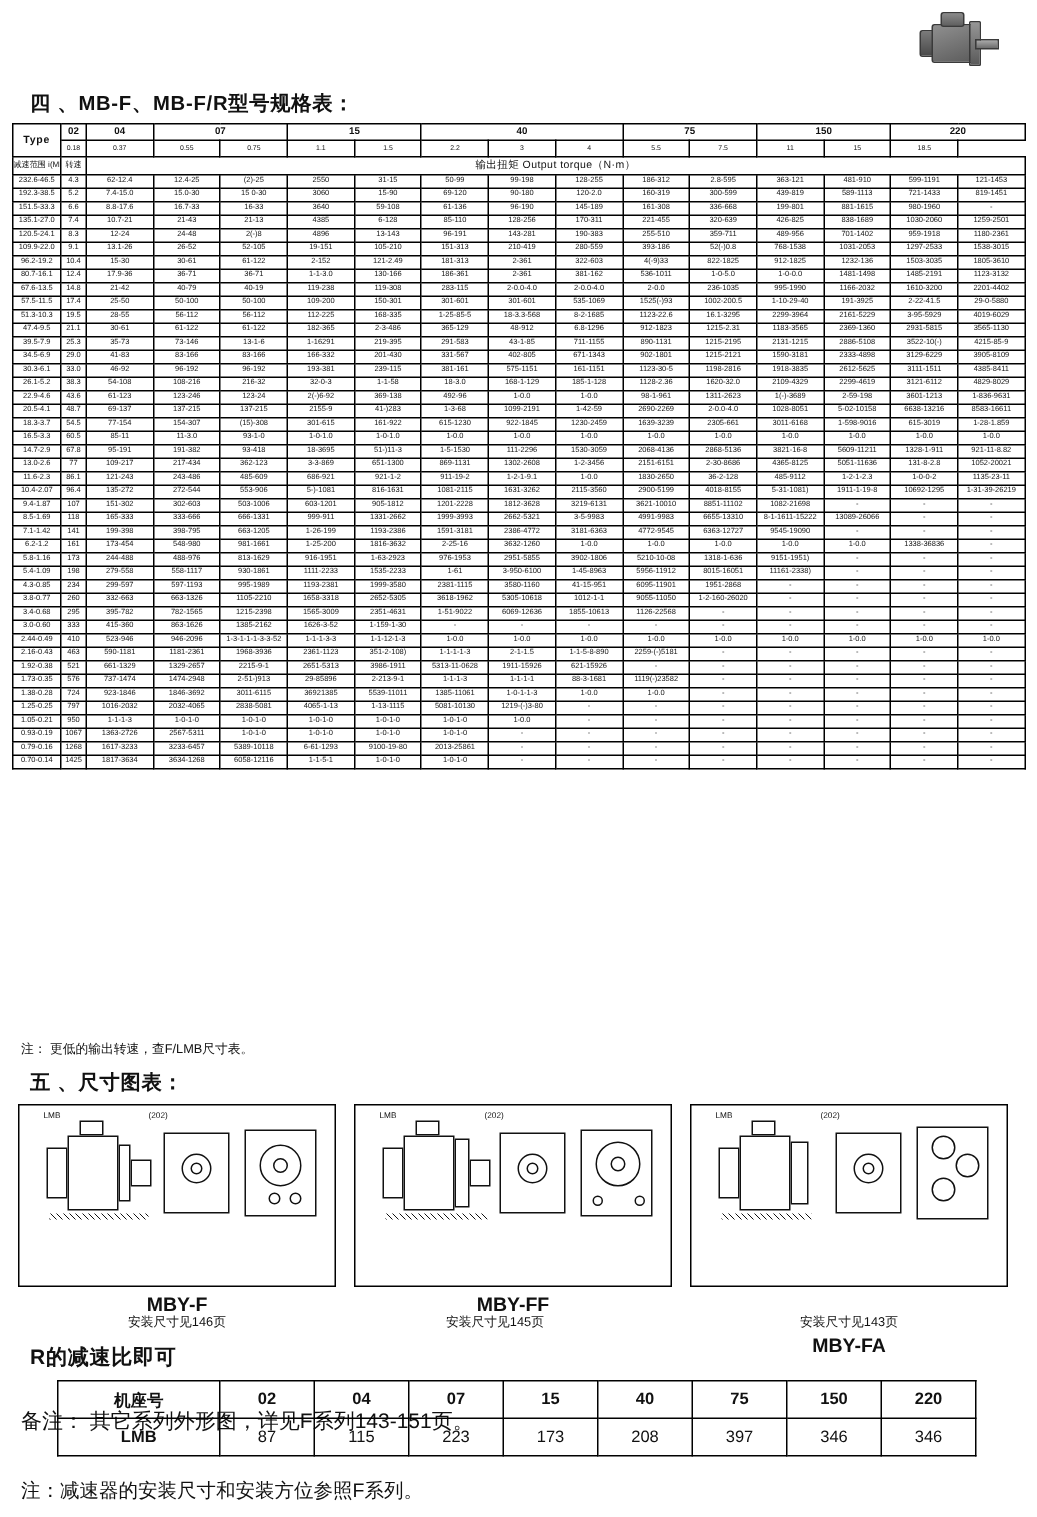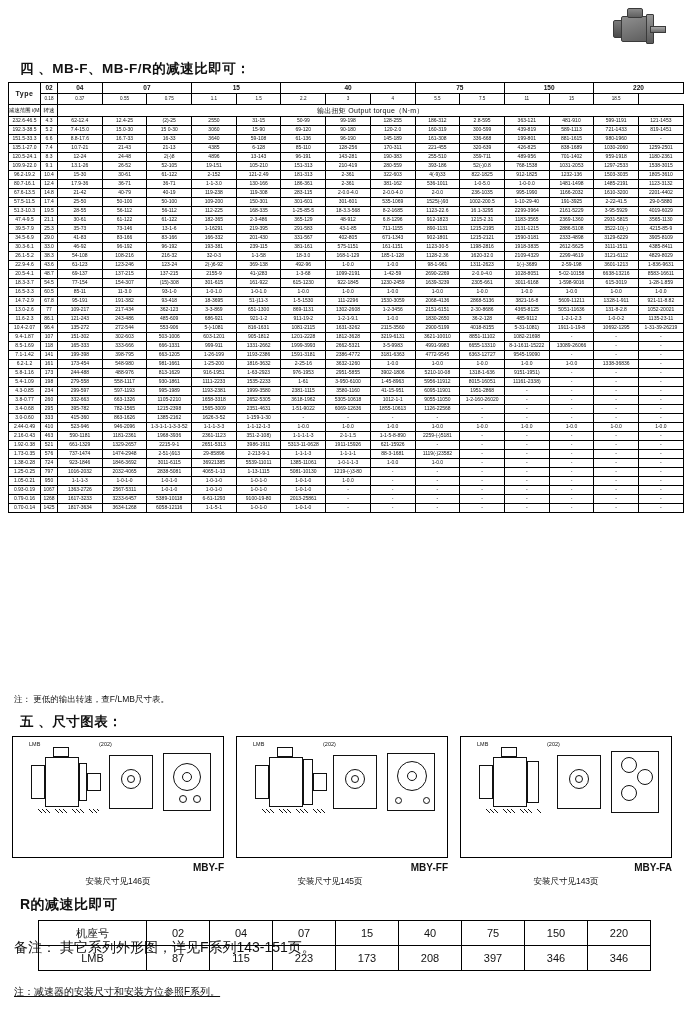--- a/index.html
+++ b/index.html
@@ -95,26 +95,26 @@
   
   .figs { position:absolute; left:12px; top:736px; width:666px; height:150px; }
   .figbox {
     position:absolute; top:0; width:212px; height:122px;
     border:1px solid #000; background:#fff;
   }
   .figbox.f1 { left:0; }
   .figbox.f2 { left:224px; }
   .figbox.f3 { left:448px; }
   .figcap {
-    position:absolute; width:212px; text-align:right;
-    font-size:10px; font-weight:bold; top:126px;
+    position:absolute; width:212px; text-align:center;
+    font-size:13px; font-weight:bold; top:126px;
   }
   .figcap.f1 { left:0; }
   .figcap.f2 { left:224px; }
-  .figcap.f3 { left:448px; }
+  .figcap.f3 { left:448px;margin-top:27px; }
   .figsub {
     position:absolute; width:212px; text-align:center;
     font-size:8.5px; top:140px;
   }
   .figsub.f1 { left:0; }
   .figsub.f2 { left:212px; }
   .figsub.f3 { left:448px; }
 
   .dimlabel { position:absolute; font-size:5.5px; }
   .drawbox { position:absolute; border:0.8px solid #111; background:#fff; }
@@ -133,37 +133,37 @@
     width: 612px;
     font-size: 11px;
     table-layout: fixed;
   }
   table.lmb td {
     border: 1px solid #000;
     text-align:center;
     height: 25px;
     font-weight: normal;
   }
-  table.lmb td.head { font-weight: normal; }
-  .note3 { position:absolute; left:14px; top:985px; font-size:10px;text-decoration:underline; }
+  table.lmb td.head { font-weight: bold; }
+  .note3 { position:absolute; left:14px; top:985px; font-size:13px; }
 </style>
 </head>
 <body>
 
 <div class="page">
 
   <div class="product-img">
     <div class="fan"></div>
     <div class="body"></div>
     <div class="cap"></div>
     <div class="flange"></div>
     <div class="shaft"></div>
   </div>
 
-  <div class="sec-title s4">四 、MB-F、MB-F/R的减速比即可：</div>
+  <div class="sec-title s4">四 、MB-F、MB-F/R型号规格表：</div>
 
   <div class="spec-wrap">
     <table class="spec">
       <colgroup>
         <col class="c-ratio">
           <col class="c-i">
         <col span="14" style="width:44.7px">
       </colgroup>
       <thead>
         <tr>

